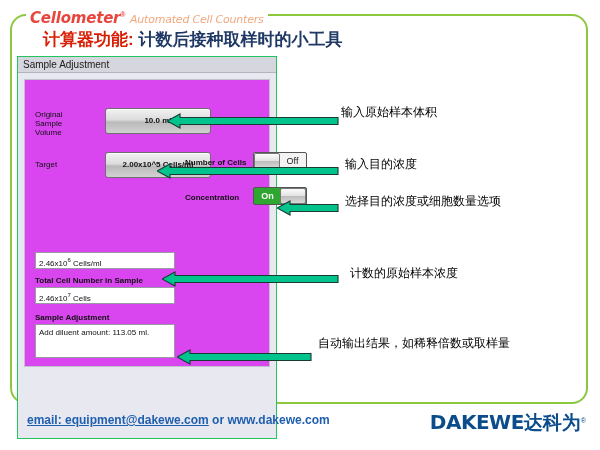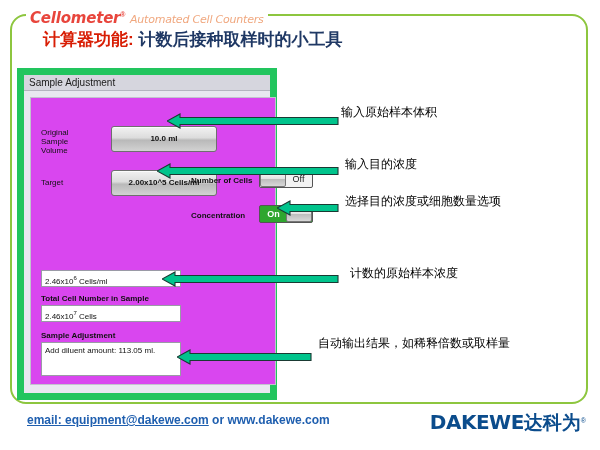--- a/index.html
+++ b/index.html
@@ -64,24 +64,24 @@
     font-weight: bold;
     white-space: nowrap;
     margin-left: 16px;
   }
   .title .t-red { color: #D81E05; }
   .title .t-blue { color: #1F3864; }
 
   
   .app-panel {
     position: absolute;
-    left: 17px; top: 68px;
-    width: 260px; height: 332px;
+    left: 17px; top: 56px;
+    width: 260px; height: 383px;
     background: #E8E8F0;
-    border: 7px solid #22c55e;
+    border: 1px solid #22c55e;
     box-sizing: border-box;
   }
   .panel-titlebar {
     position: absolute;
     left: 0; top: 0;
     width: 100%; height: 16px;
     background: #D6D6DE;
     border-bottom: 1px solid #b4b4c0;
     box-sizing: border-box;
   }

